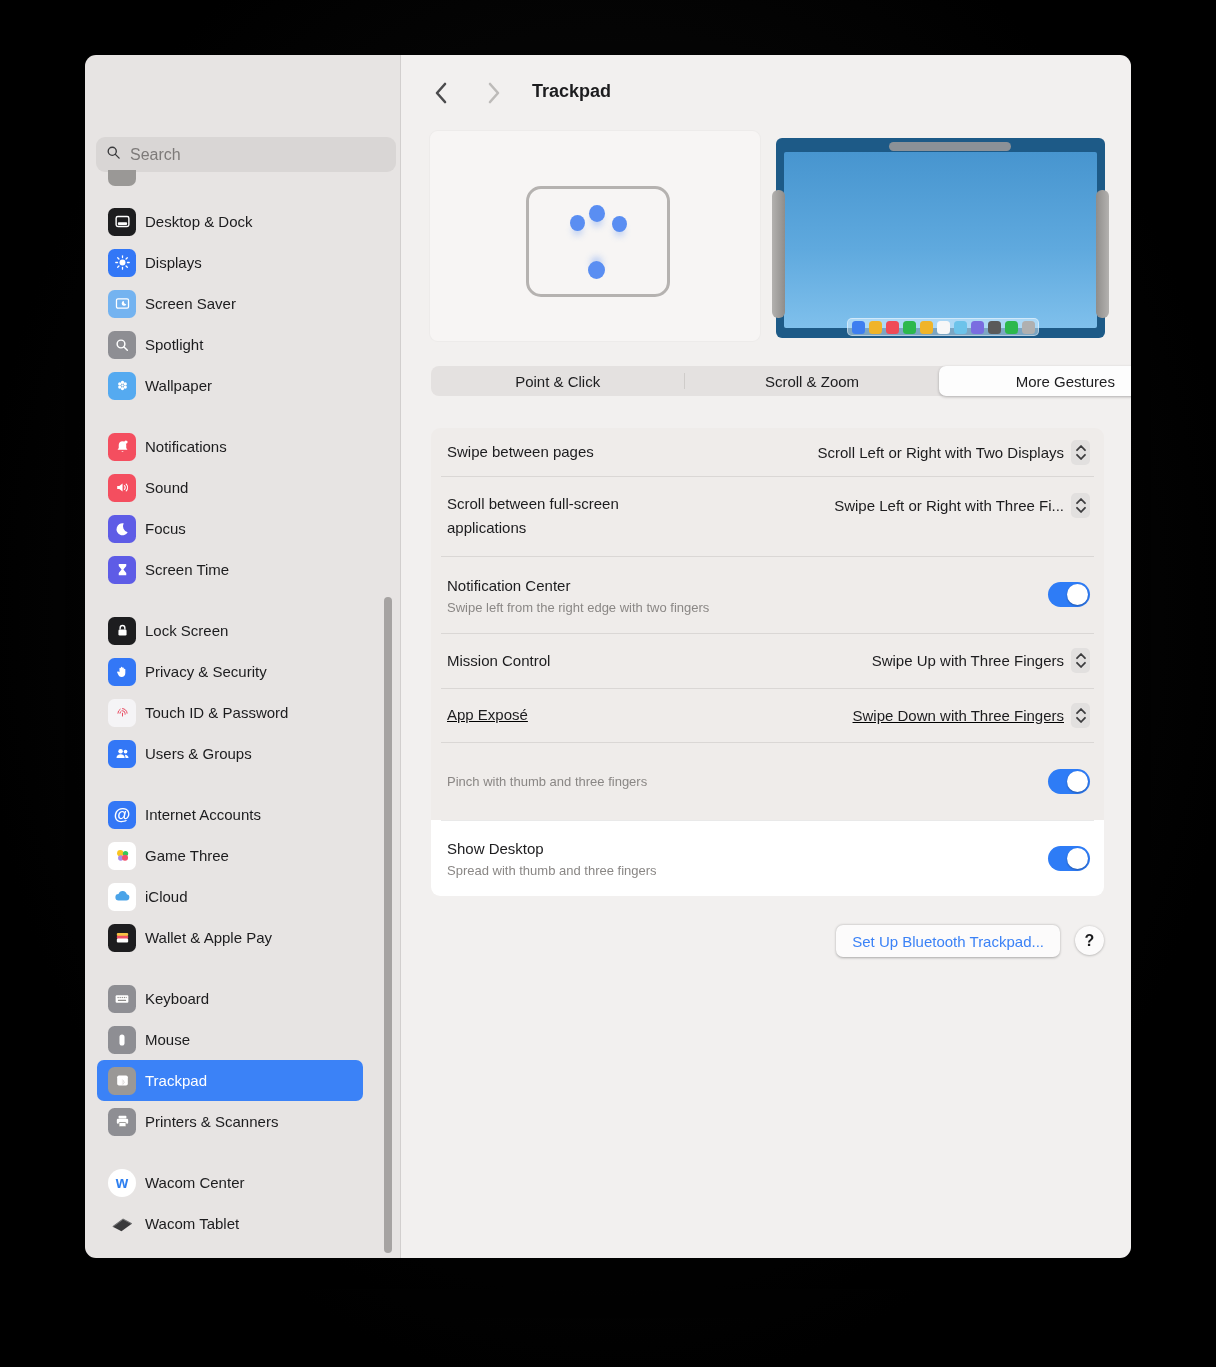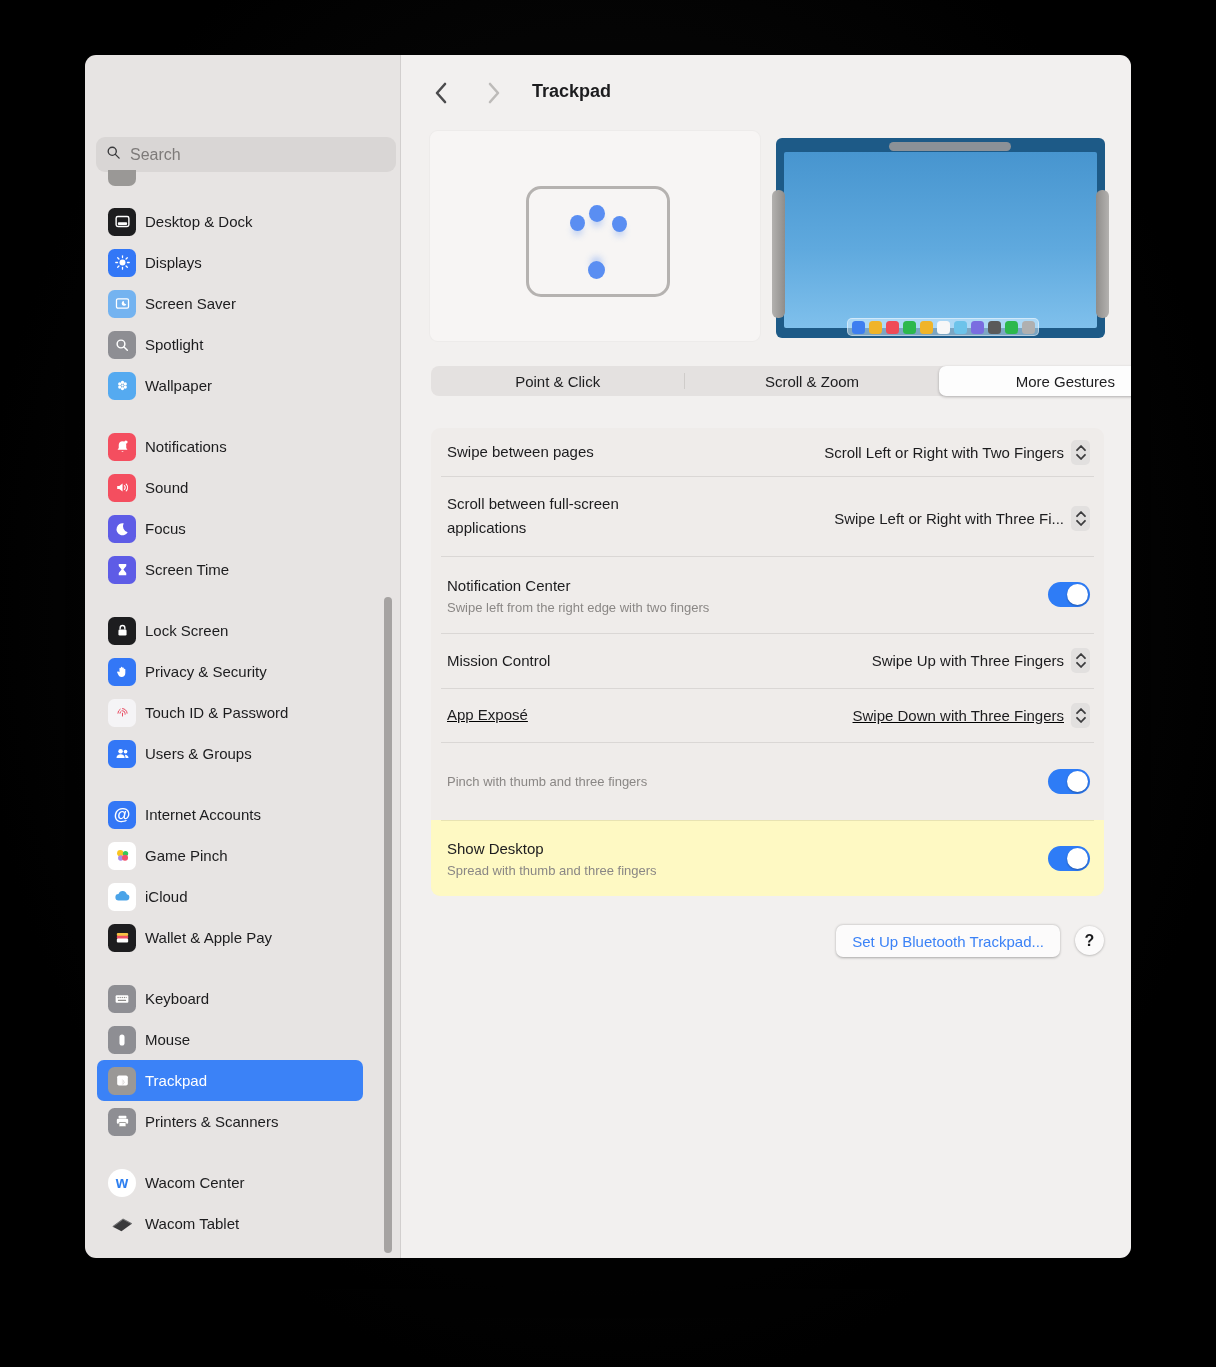--- a/index.html
+++ b/index.html
@@ -50,28 +50,28 @@
   .dock-app{width:13px;height:13px;border-radius:3.5px;flex:none;}
 
   .tabs{position:absolute;left:30px;top:311px;width:761px;height:30px;background:#e4e1e0;border-radius:8px;display:flex;align-items:stretch;}
   .tab{flex:1;display:flex;align-items:center;justify-content:center;font-size:15px;color:#1d1d1f;position:relative;border-radius:7px;cursor:default;}
   .tab.selected{background:#fdfdfd;box-shadow:0 1px 3px rgba(0,0,0,.28);font-weight:500;}
   .tab-div{width:1px;height:16px;background:#cfccca;align-self:center;}
 
   .card{position:absolute;left:30px;top:373px;width:673px;background:#efecea;border-radius:9px;}
   .row{display:flex;align-items:center;padding:0 14px 0 16px;position:relative;}
   .row + .row::before{content:"";position:absolute;left:10px;right:10px;top:0;height:1px;background:rgba(0,0,0,.085);}
-  .row.hl{background:#fef9c3;gap:25px;}
+  .row.hl{background:#ffffff;gap:25px;}
   .row:last-child{border-radius:0 0 9px 9px;}
   .row-lab{font-size:15px;color:#1c1c1e;line-height:24px;}
   .row-sub{font-size:13px;color:#8a8785;margin-top:2px;line-height:16px;}
   .row-left{flex:1;min-width:0;padding-right:12px;}
   .row.wrap .row-lab{max-width:255px;}
   .row-right{display:flex;align-items:center;gap:7px;flex:none;}
-  .row.wrap .row-right{align-self:flex-start;margin-top:30px;}
+  .row.wrap .row-right{align-self:flex-start;margin-top:17px;}
   .row-val{font-size:15px;color:#1c1c1e;white-space:nowrap;}
   .stepper{width:19px;height:25px;border-radius:5px;background:rgba(120,120,128,.10);display:flex;align-items:center;justify-content:center;}
   .switch{width:42px;height:25px;border-radius:13px;background:#2e7cf6;position:relative;flex:none;}
   .switch .knob{position:absolute;top:2px;left:19px;width:21px;height:21px;border-radius:50%;background:#fff;box-shadow:0 1px 2px rgba(0,0,0,.3);}
 
   .setup-btn{position:absolute;right:71px;top:870px;height:32px;padding:0 16px;background:#fcfbfb;border:none;border-radius:7px;font-size:15px;color:#3b82f6;box-shadow:0 0.5px 2.5px rgba(0,0,0,.3);font-family:"Liberation Sans",sans-serif;}
   .help-btn{position:absolute;right:27px;top:871px;width:29px;height:29px;border-radius:50%;background:#fcfbfb;border:none;box-shadow:0 0.5px 2.5px rgba(0,0,0,.3);font-size:16px;font-weight:bold;color:#1c1c1e;display:flex;align-items:center;justify-content:center;font-family:"Liberation Sans",sans-serif;}
 </style>
 </head>
 <body>
@@ -249,21 +249,21 @@
             </div>
             <div class="side-item">
               <span class="icn" style="background: rgb(255, 255, 255); color: rgb(255, 255, 255);">
                 <svg width="19" height="19" viewBox="0 0 24 24">
                   <circle cx="9.2" cy="9" r="4" fill="#f9c420"></circle>
                   <circle cx="15.8" cy="9.6" r="3.4" fill="#35c759"></circle>
                   <circle cx="9.8" cy="15.2" r="3.4" fill="#a88ae8"></circle>
                   <circle cx="15.2" cy="14.8" r="3.8" fill="#f2516d"></circle>
                 </svg>
               </span>
-              <span class="side-label">Game Pinch</span>
+              <span class="side-label">Game Three</span>
             </div>
             <div class="side-item">
               <span class="icn" style="background: rgb(255, 255, 255); color: rgb(74, 163, 232);">
                 <svg width="19" height="19" viewBox="0 0 24 24">
                   <path d="M7.2 17h9.6a3.9 3.9 0 0 0 .6-7.75A5.4 5.4 0 0 0 7 8.8 3.9 3.9 0 0 0 7.2 17z" fill="currentColor"></path>
                 </svg>
               </span>
               <span class="side-label">iCloud</span>
             </div>
             <div class="side-item">
@@ -391,21 +391,21 @@
           <div class="tab">Scroll &amp; Zoom</div>
           <div class="tab selected">More Gestures</div>
         </div>
 
       <div class="card" id="card">
           <div class="row" style="height: 48px;">
             <div class="row-left">
               <div class="row-lab">Swipe between pages</div>
             </div>
             <div class="row-right">
-              <span class="row-val">Scroll Left or Right with Two Fingers</span>
+              <span class="row-val">Scroll Left or Right with Two Displays</span>
               <span class="stepper">
                 <svg width="12" height="17" viewBox="0 0 12 17">
                   <path d="M2 6.2L6 2l4 4.2" fill="none" stroke="#3c3c3e" stroke-width="1.8" stroke-linecap="round" stroke-linejoin="round"></path>
                   <path d="M2 10.8L6 15l4-4.2" fill="none" stroke="#3c3c3e" stroke-width="1.8" stroke-linecap="round" stroke-linejoin="round"></path>
                 </svg>
               </span>
             </div>
           </div>
           <div class="row wrap" style="height: 80px;">
             <div class="row-left">

